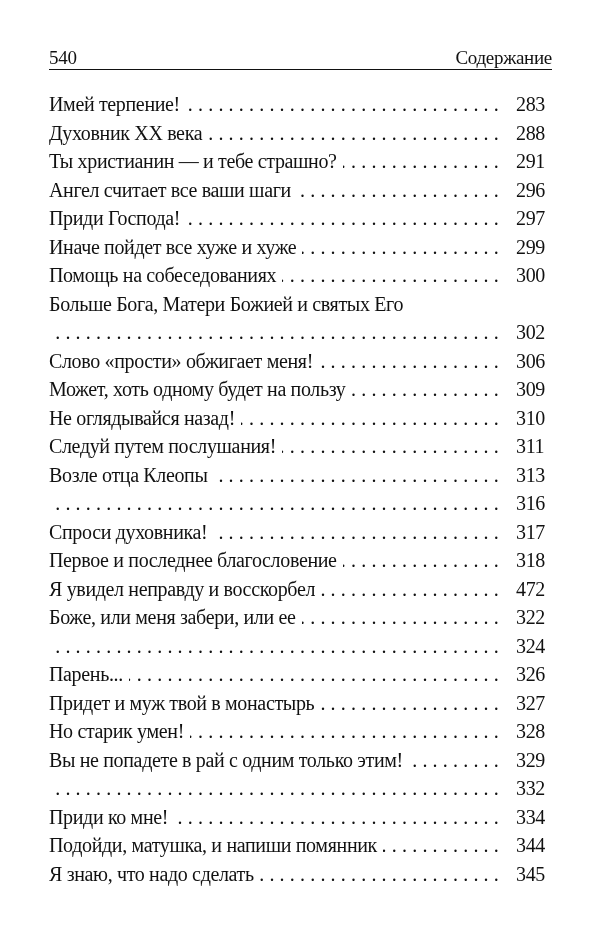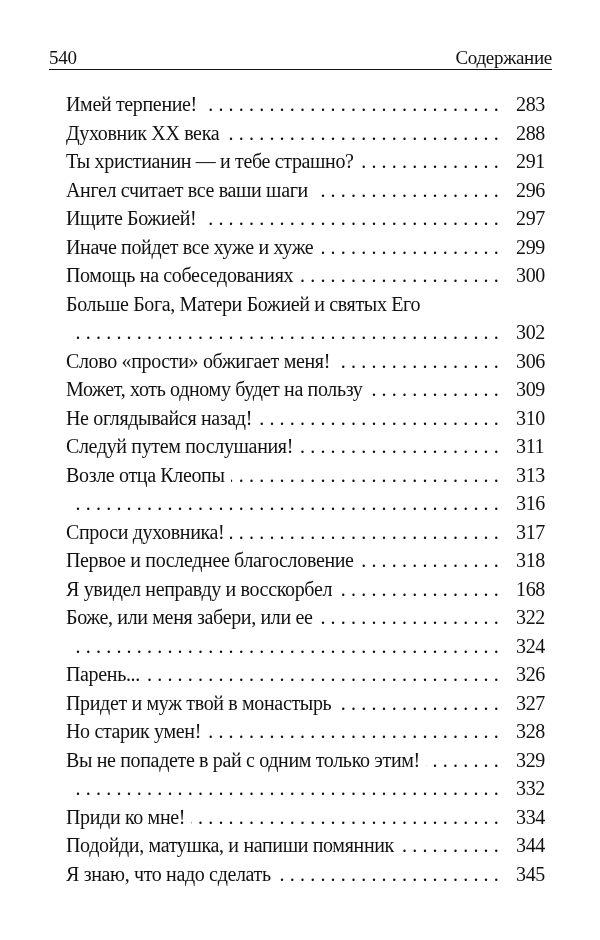--- a/index.html
+++ b/index.html
@@ -57,21 +57,20 @@
       letter-spacing: -0.35px;
     }
     .toc-entry {
       display: block;
       line-height: 28.5px;
     }
     .line {
       display: flex;
       align-items: baseline;
       height: 28.5px;
-      margin-left: 17px;
     }
     .line .text {
       white-space: nowrap;
       flex: 0 0 auto;
     }
     .line .leader {
       flex: 1 1 auto;
       overflow: hidden;
       white-space: nowrap;
       margin: 0 4px 0 6px;
@@ -121,21 +120,21 @@
       </li>
     <li class="toc-entry">
         <div class="line">
           <span class="text">Ангел считает все ваши шаги</span>
           <span class="leader">................................................................................................</span>
           <span class="page-num">296</span>
         </div>
       </li>
     <li class="toc-entry">
         <div class="line">
-          <span class="text">Ищите Божией!</span>
+          <span class="text">Приди Господа!</span>
           <span class="leader">................................................................................................</span>
           <span class="page-num">297</span>
         </div>
       </li>
     <li class="toc-entry">
         <div class="line">
           <span class="text">Иначе пойдет все хуже и хуже</span>
           <span class="leader">................................................................................................</span>
           <span class="page-num">299</span>
         </div>
@@ -206,21 +205,21 @@
         <div class="line">
           <span class="text">Первое и последнее благословение</span>
           <span class="leader">................................................................................................</span>
           <span class="page-num">318</span>
         </div>
       </li>
     <li class="toc-entry">
         <div class="line">
           <span class="text">Я увидел неправду и восскорбел</span>
           <span class="leader">................................................................................................</span>
-          <span class="page-num">168</span>
+          <span class="page-num">472</span>
         </div>
       </li>
     <li class="toc-entry">
         <div class="line">
           <span class="text">Боже, или меня забери, или ее</span>
           <span class="leader">................................................................................................</span>
           <span class="page-num">322</span>
         </div>
       </li>
     <li class="toc-entry">

